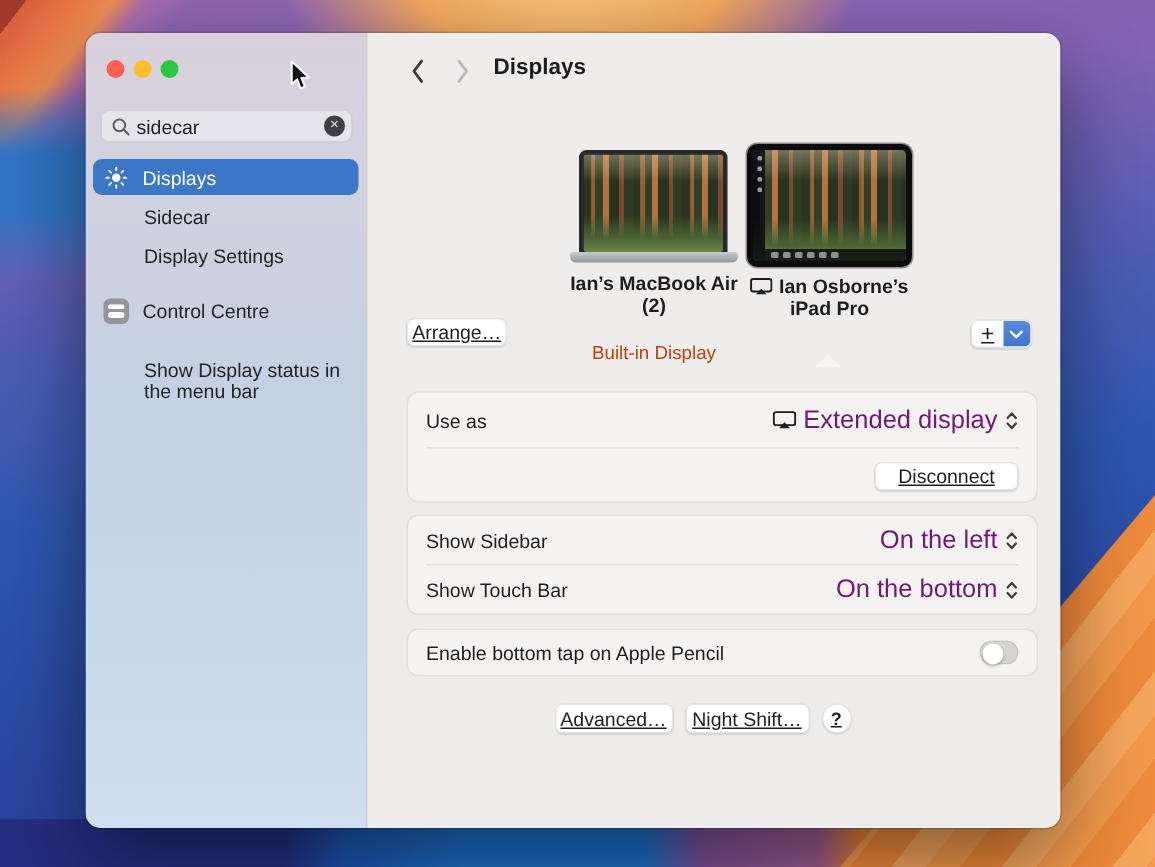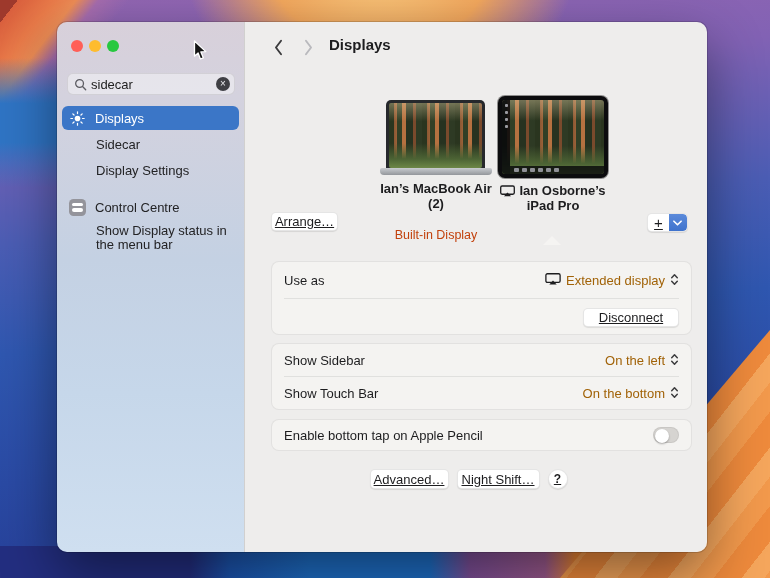--- a/index.html
+++ b/index.html
@@ -40,21 +40,21 @@
     font-size:10px; line-height:13px; text-align:center; flex:none; cursor:default; }
 
   .nav-item { position:absolute; left:5px; width:177px; height:24px; border-radius:6px;
     display:flex; align-items:center; font-size:13px; color:#232325; padding-left:7px; }
   .nav-item.indent { padding-left:34px; }
   .nav-item.selected { background:#3b76c7; color:#fff; }
   .nav-icon { width:17px; height:17px; flex:none; margin-right:9px; display:flex; align-items:center; justify-content:center; }
   .cc-icon { width:17px; height:17px; background:#94949b; border-radius:4.5px; position:relative; }
   .cc-icon::before, .cc-icon::after { content:""; position:absolute; left:3px; width:11px; height:3.5px; background:#fff; border-radius:2px; }
   .cc-icon::before { top:4px; } .cc-icon::after { top:9.5px; }
-  .nav-multiline { height:auto; line-height:14px; padding-top:2px; align-items:flex-end; }
+  .nav-multiline { height:auto; line-height:14px; padding-top:2px; align-items:flex-end;margin-top:16px; }
 
   
   .content { position:absolute; left:187px; top:0; width:463px; height:100%;
     background:#eeedec; border-left:1px solid rgba(0,0,0,.12); }
   .navarrow { position:absolute; width:16px; height:18px; top:16px; display:flex; align-items:center; justify-content:center; }
   .page-title { position:absolute; left:84px; top:14px; font-size:15px; font-weight:bold; color:#1d1d1f; }
 
   
   .forest { background:
       linear-gradient(180deg,rgba(235,215,170,.38) 0%,rgba(235,215,170,0) 28%),
@@ -95,21 +95,21 @@
   
   .notch { position:absolute; left:298px; top:214px; width:0; height:0;
     border-left:9px solid transparent; border-right:9px solid transparent; border-bottom:9px solid #f5f4f2; }
   .group { position:absolute; left:26px; width:421px; background:#f4f3f1;
     border:1px solid rgba(0,0,0,.07); border-radius:8px; }
   .g1 { top:239px; height:74px; } .g2 { top:321px; height:67px; } .g3 { top:397px; height:32px; }
   .grow { display:flex; align-items:center; padding:0 12px; font-size:13px; color:#1d1d1f; }
   .g1 .grow { height:36px; } .g2 .grow { height:32px; } .g3 .grow { height:30px; }
   .gdivider { height:1px; background:rgba(0,0,0,.08); margin:0 12px; }
   .spacer { flex:1; }
-  .popup { display:flex; align-items:flex-start; gap:5px; font-size:13px; color:#a16207; }
+  .popup { display:flex; align-items:center; gap:5px; font-size:17px; color:#701a75; }
   .disconnect-btn { width:96px; height:19px; margin-left:auto; }
 
   .toggle { width:26px; height:16px; border-radius:8px; background:#d6d4d1;
     border:1px solid rgba(0,0,0,.06); position:relative; margin-left:auto; }
   .toggle .knob { position:absolute; left:0.5px; top:0.5px; width:14px; height:14px;
     border-radius:50%; background:#fff; box-shadow:0 1px 2px rgba(0,0,0,.3); }
 
   .footer-row { position:absolute; left:0; top:447px; width:463px; display:flex;
     justify-content:center; gap:8px; padding-right:16px; }
   .adv-btn { width:79px; height:20px; } .ns-btn { width:83px; height:20px; }

